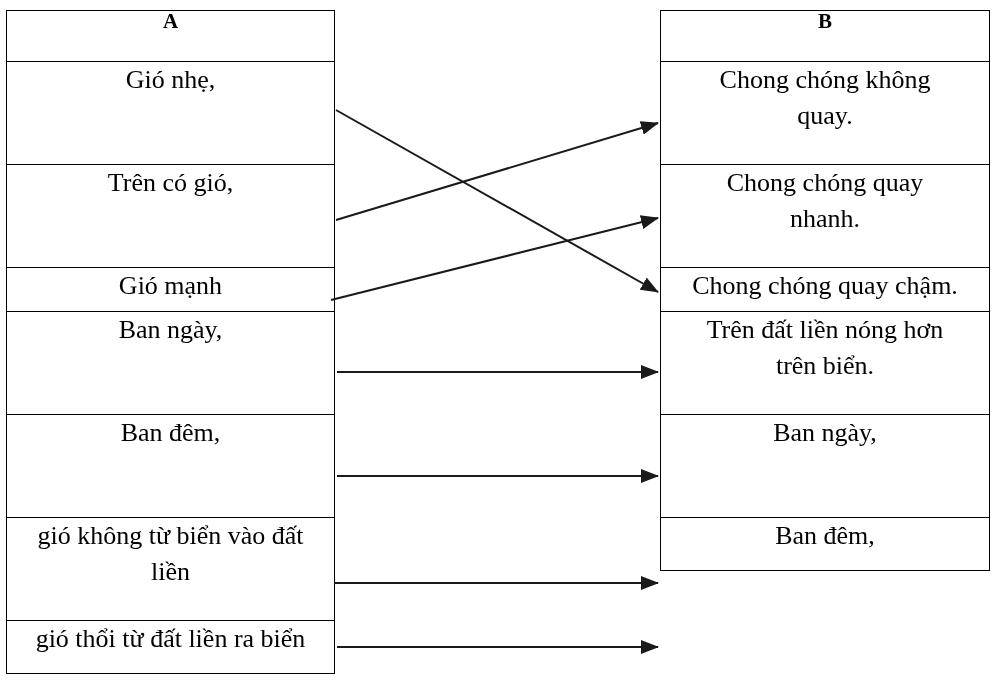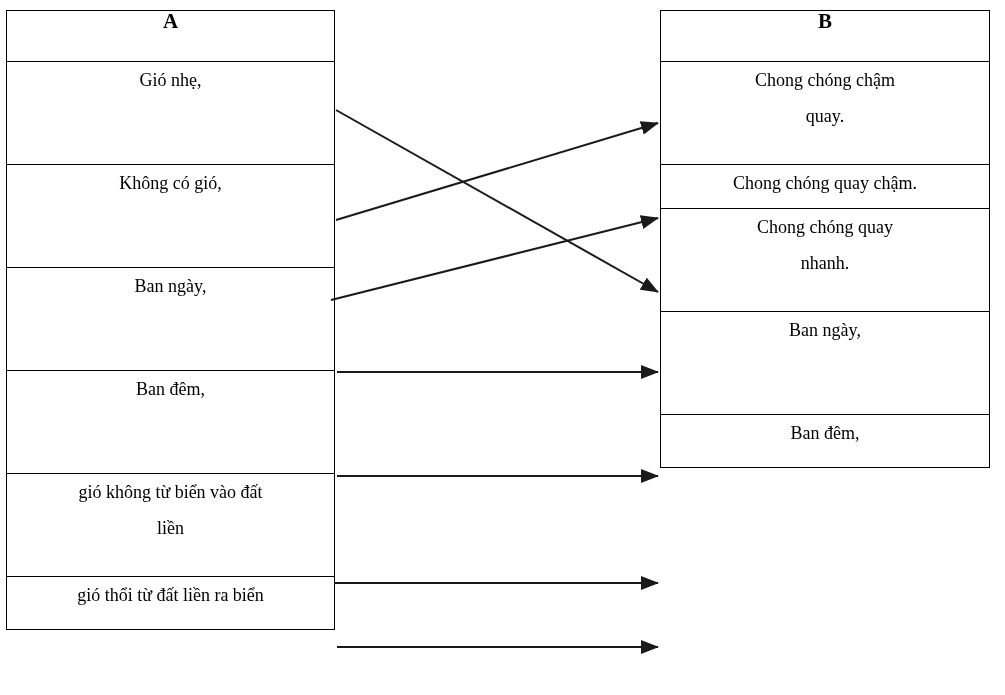--- a/index.html
+++ b/index.html
@@ -43,21 +43,21 @@
   .hdr-cell {
     height: 51px;
     font-weight: bold;
     font-size: 21px;
     line-height: 1.0;
     padding-top: 11px;
     box-sizing: border-box;
   }
   .cell-text {
     display: block;
-    font-size: 18px;
+    font-size: 26px;
     line-height: 36px;
     padding: 0 4px;
     white-space: pre-line;
   }
   .r-tall {
     height: 103px;
     box-sizing: border-box;
     padding-top: 5px;
   }
   .r-short {
@@ -89,21 +89,26 @@
       <tr>
         <th class="hdr-cell">A</th>
       </tr>
       <tr>
         <td class="r-tall">
           <span class="cell-text">Gió nhẹ,</span>
         </td>
       </tr>
       <tr>
         <td class="r-tall">
-          <span class="cell-text">Không có gió,</span>
+          <span class="cell-text">Trên có gió,</span>
+        </td>
+      </tr>
+      <tr>
+        <td class="r-short">
+          <span class="cell-text">Gió mạnh</span>
         </td>
       </tr>
       <tr>
         <td class="r-tall">
           <span class="cell-text">Ban ngày,</span>
         </td>
       </tr>
       <tr>
         <td class="r-tall">
           <span class="cell-text">Ban đêm,</span>
@@ -123,33 +128,39 @@
     </tbody>
   </table>
 
   <table class="match-table" id="table-b">
     <tbody>
       <tr>
         <th class="hdr-cell">B</th>
       </tr>
       <tr>
         <td class="r-tall">
-          <span class="cell-text">Chong chóng chậm
+          <span class="cell-text">Chong chóng không
 quay.</span>
+        </td>
+      </tr>
+      <tr>
+        <td class="r-tall">
+          <span class="cell-text">Chong chóng quay
+nhanh.</span>
         </td>
       </tr>
       <tr>
         <td class="r-short">
           <span class="cell-text">Chong chóng quay chậm.</span>
         </td>
       </tr>
       <tr>
         <td class="r-tall">
-          <span class="cell-text">Chong chóng quay
-nhanh.</span>
+          <span class="cell-text">Trên đất liền nóng hơn
+trên biển.</span>
         </td>
       </tr>
       <tr>
         <td class="r-tall">
           <span class="cell-text">Ban ngày,</span>
         </td>
       </tr>
       <tr>
         <td class="r-last">
           <span class="cell-text">Ban đêm,</span>

